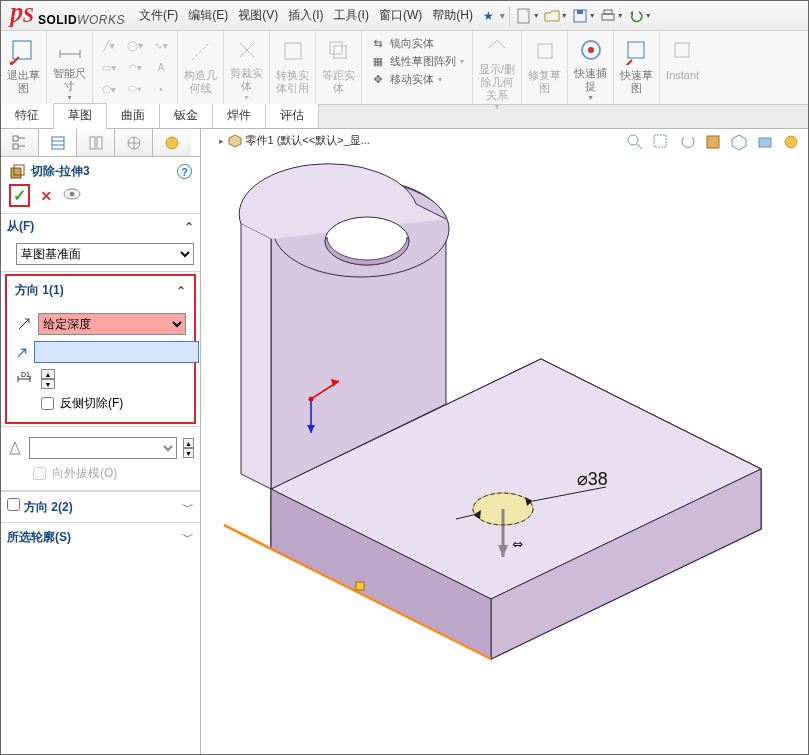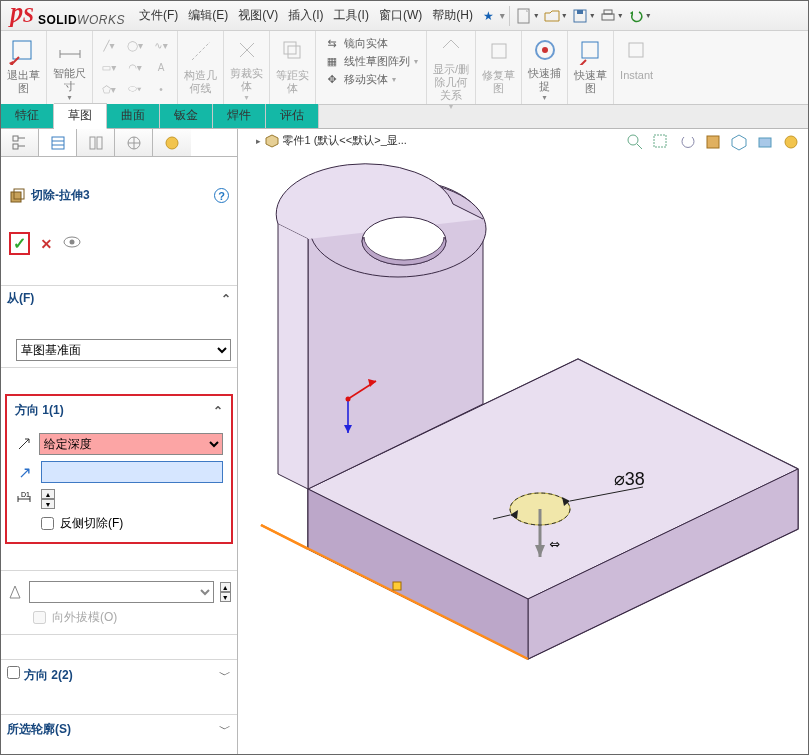--- a/index.html
+++ b/index.html
@@ -25,27 +25,27 @@
   .rg-icon { height:32px; display:flex; align-items:center; justify-content:center; margin:2px 0 2px;}
   .rg-label { line-height:13px; white-space:nowrap;}
   .rg-grid { display:grid; grid-template-columns:repeat(3,24px); grid-template-rows:repeat(3,20px); gap:2px; }
   .rg-grid .cell{ width:24px; height:20px; display:flex; align-items:center; justify-content:center; color:#bbb; font-size:10px;}
   .feat-col { display:flex; flex-direction:column; gap:2px; padding:4px 8px; border-right:1px solid #dcdcdc; font-size:11px; color:#666;}
   .feat-row { display:flex; align-items:center; gap:4px; white-space:nowrap;}
   .feat-row .ico { width:16px; height:16px; display:flex; align-items:center; justify-content:center;}
 
   
   .tabs { display:flex; align-items:flex-end; height:24px; background:#ececec; border-bottom:1px solid #b8b8b8; font-size:12px;}
-  .tab { padding:3px 14px 4px; color:#333; border-right:1px solid #c9c9c9; background:#14b8a6;}
+  .tab { padding:3px 14px 4px; color:#333; border-right:1px solid #c9c9c9; background:#ffffff;}
   .tab.active { background:#fff; border-top:1px solid #c9c9c9; border-bottom:1px solid #fff; position:relative; top:1px;}
   .tabs .rest{flex:1;}
 
   
   .main { display:flex; height:calc(755px - 30px - 74px - 24px - 2px); }
-  .prop-panel { width:237px; border-right:1px solid #b8b8b8; background:#fff; display:flex; flex-direction:column; font-size:12px;gap:24px; }
+  .prop-panel { width:200px; border-right:1px solid #b8b8b8; background:#fff; display:flex; flex-direction:column; font-size:12px; }
   .viewport { flex:1; position:relative; background:#fff; overflow:hidden;}
 
   
   .pm-tabs { display:flex; height:28px; border-bottom:1px solid #b8b8b8; }
   .pm-tab { flex:0 0 38px; border-right:1px solid #b8b8b8; display:flex; align-items:center; justify-content:center; background:linear-gradient(#fdfdfd,#eee);}
   .pm-tab.active{ background:#fff;}
   .pm-tab:last-child{border-right:none;}
 
   
   .pm-title { display:flex; align-items:center; padding:6px 8px 2px; gap:6px;}
@@ -191,20 +191,29 @@
           <path d="M6 6 L20 20 M6 20 L20 6" stroke="#bbb"></path>
         </svg>
       </div>
     <div class="rg-label" style="white-space:pre-line">剪裁实
 体</div>
       <div style="font-size:8px;color:#bbb">▾</div>
   </div>
   <div class="ribbon-group small">
     <div class="rg-icon">
         <svg width="26" height="26">
+          <rect x="5" y="5" width="16" height="16" fill="none" stroke="#bbb"></rect>
+        </svg>
+      </div>
+    <div class="rg-label" style="white-space:pre-line">转换实
+体引用</div>
+  </div>
+  <div class="ribbon-group small">
+    <div class="rg-icon">
+        <svg width="26" height="26">
           <rect x="4" y="4" width="12" height="12" fill="none" stroke="#bbb"></rect>
           <rect x="8" y="8" width="12" height="12" fill="none" stroke="#bbb"></rect>
         </svg>
       </div>
     <div class="rg-label" style="white-space:pre-line">等距实
 体</div>
   </div>
   <div class="feat-col">
     <div class="feat-row">
         <span class="ico">⇆</span>

